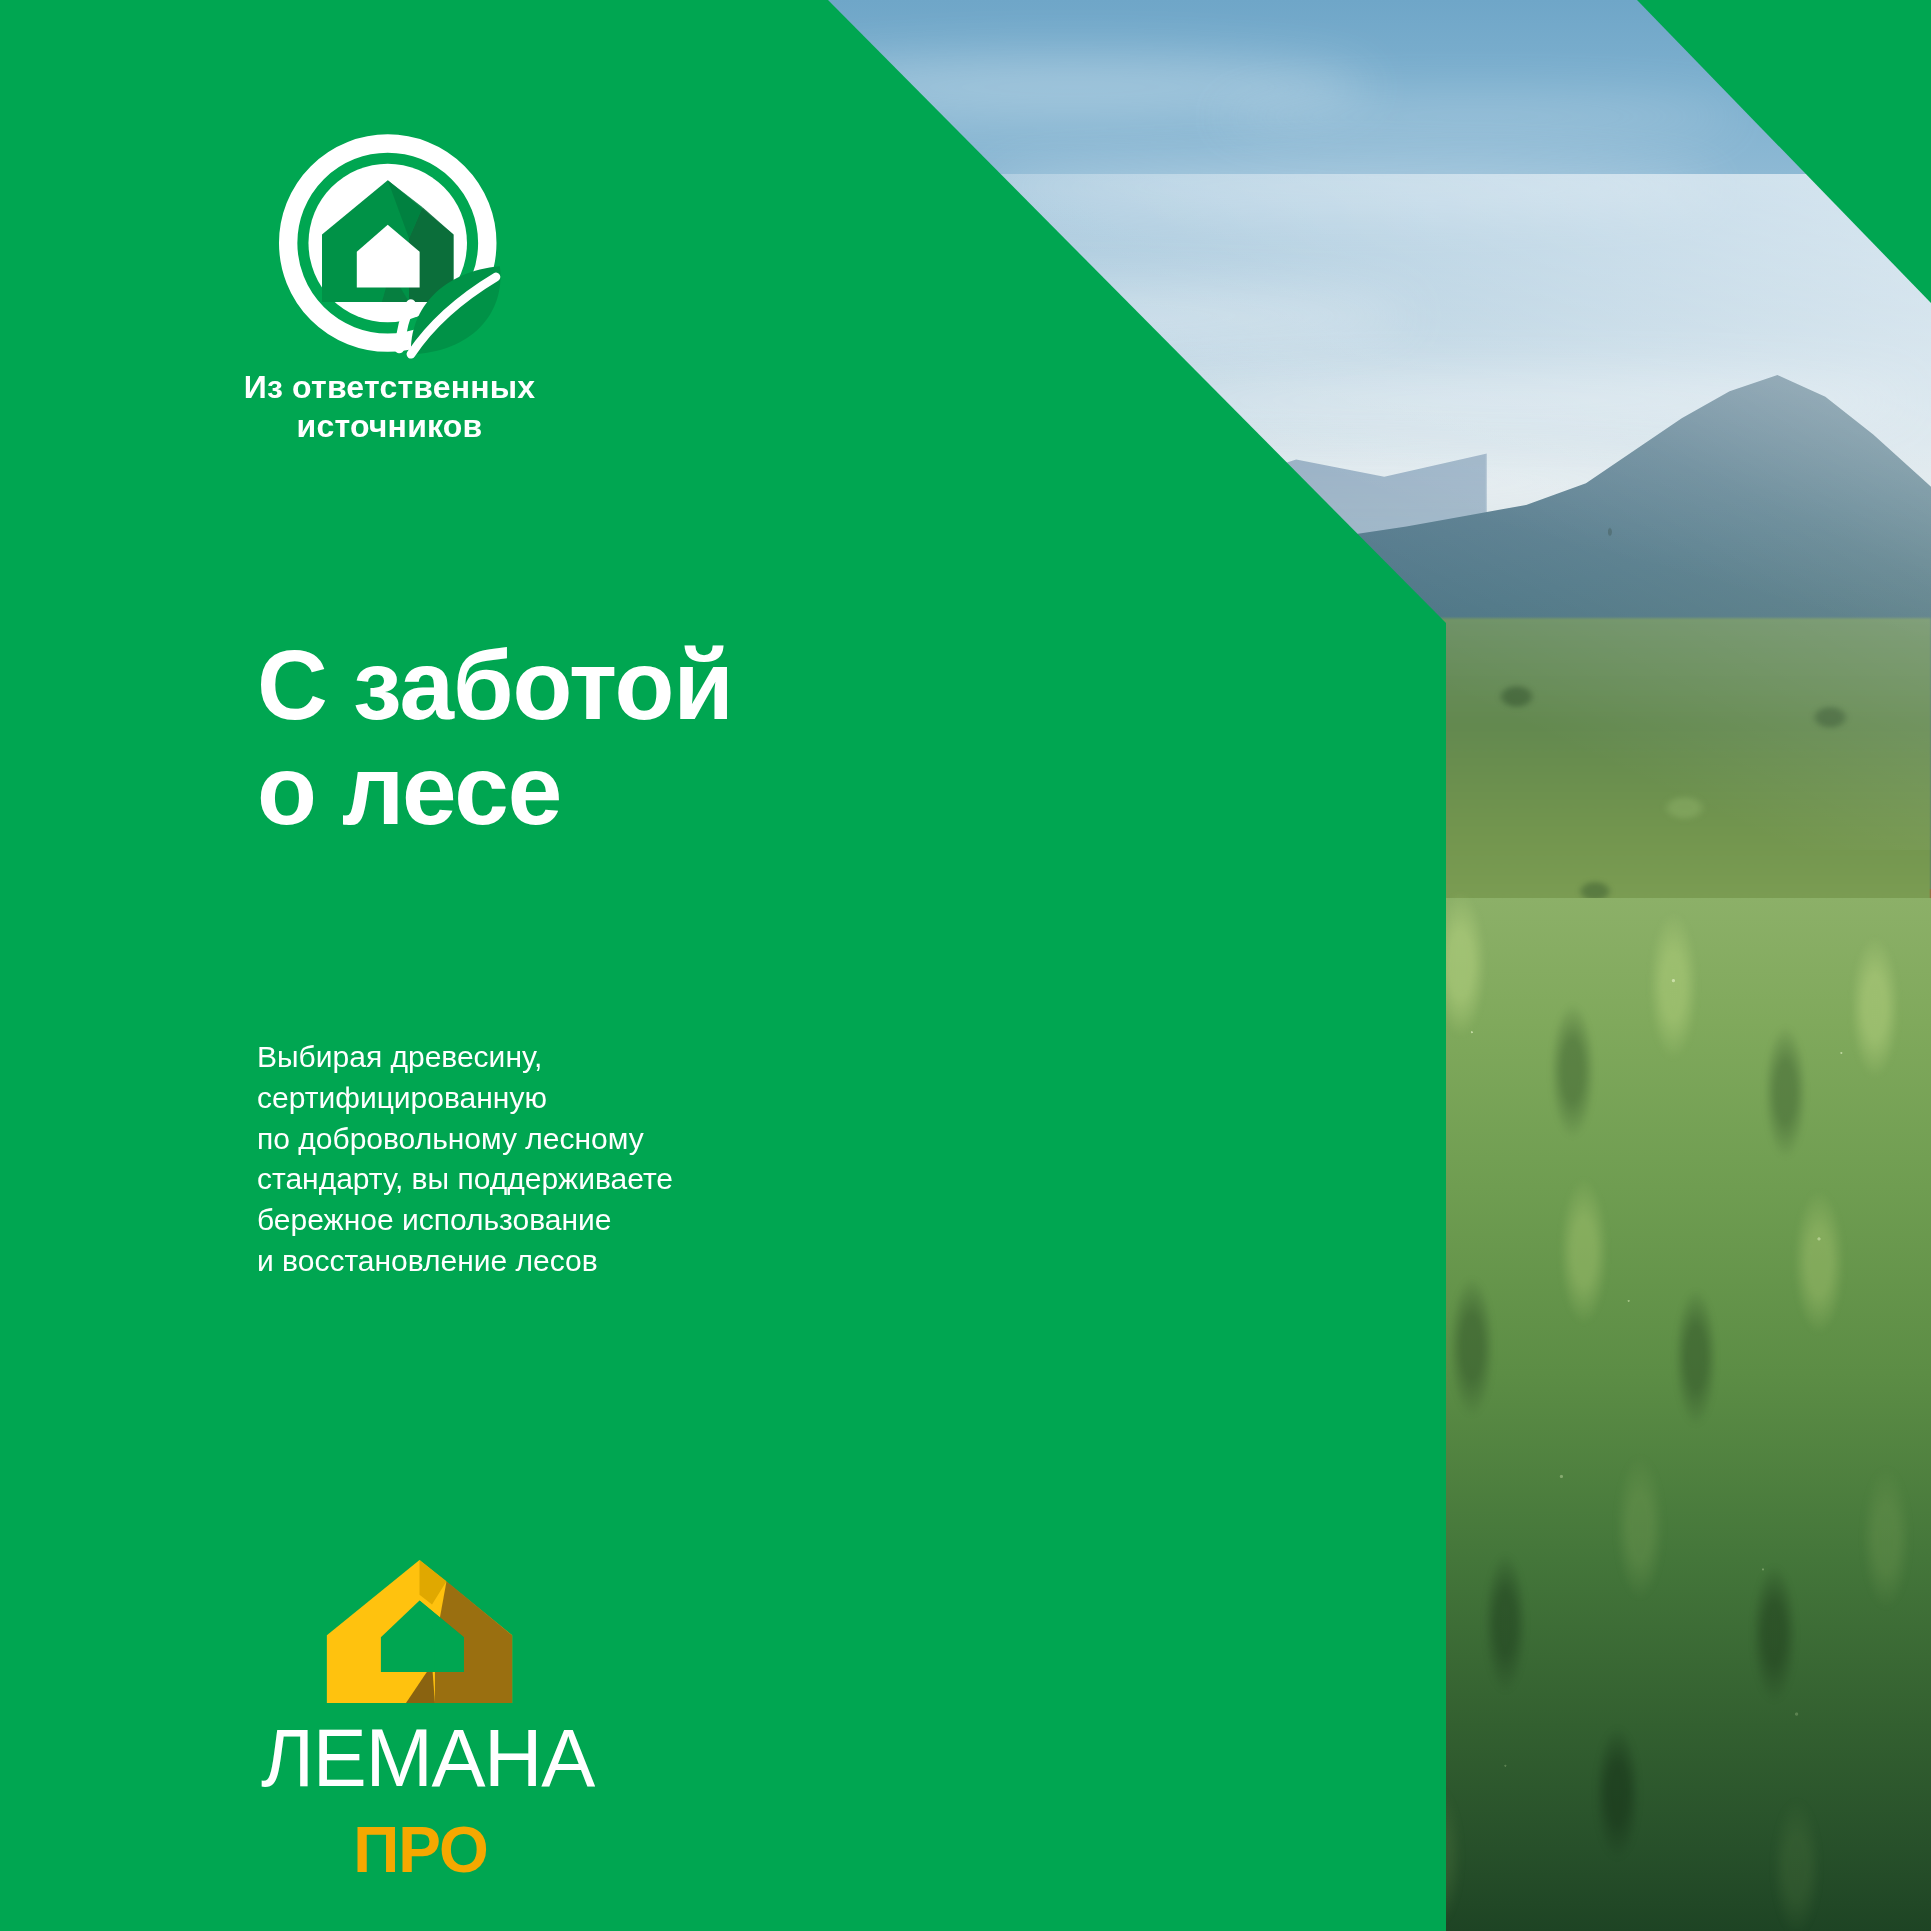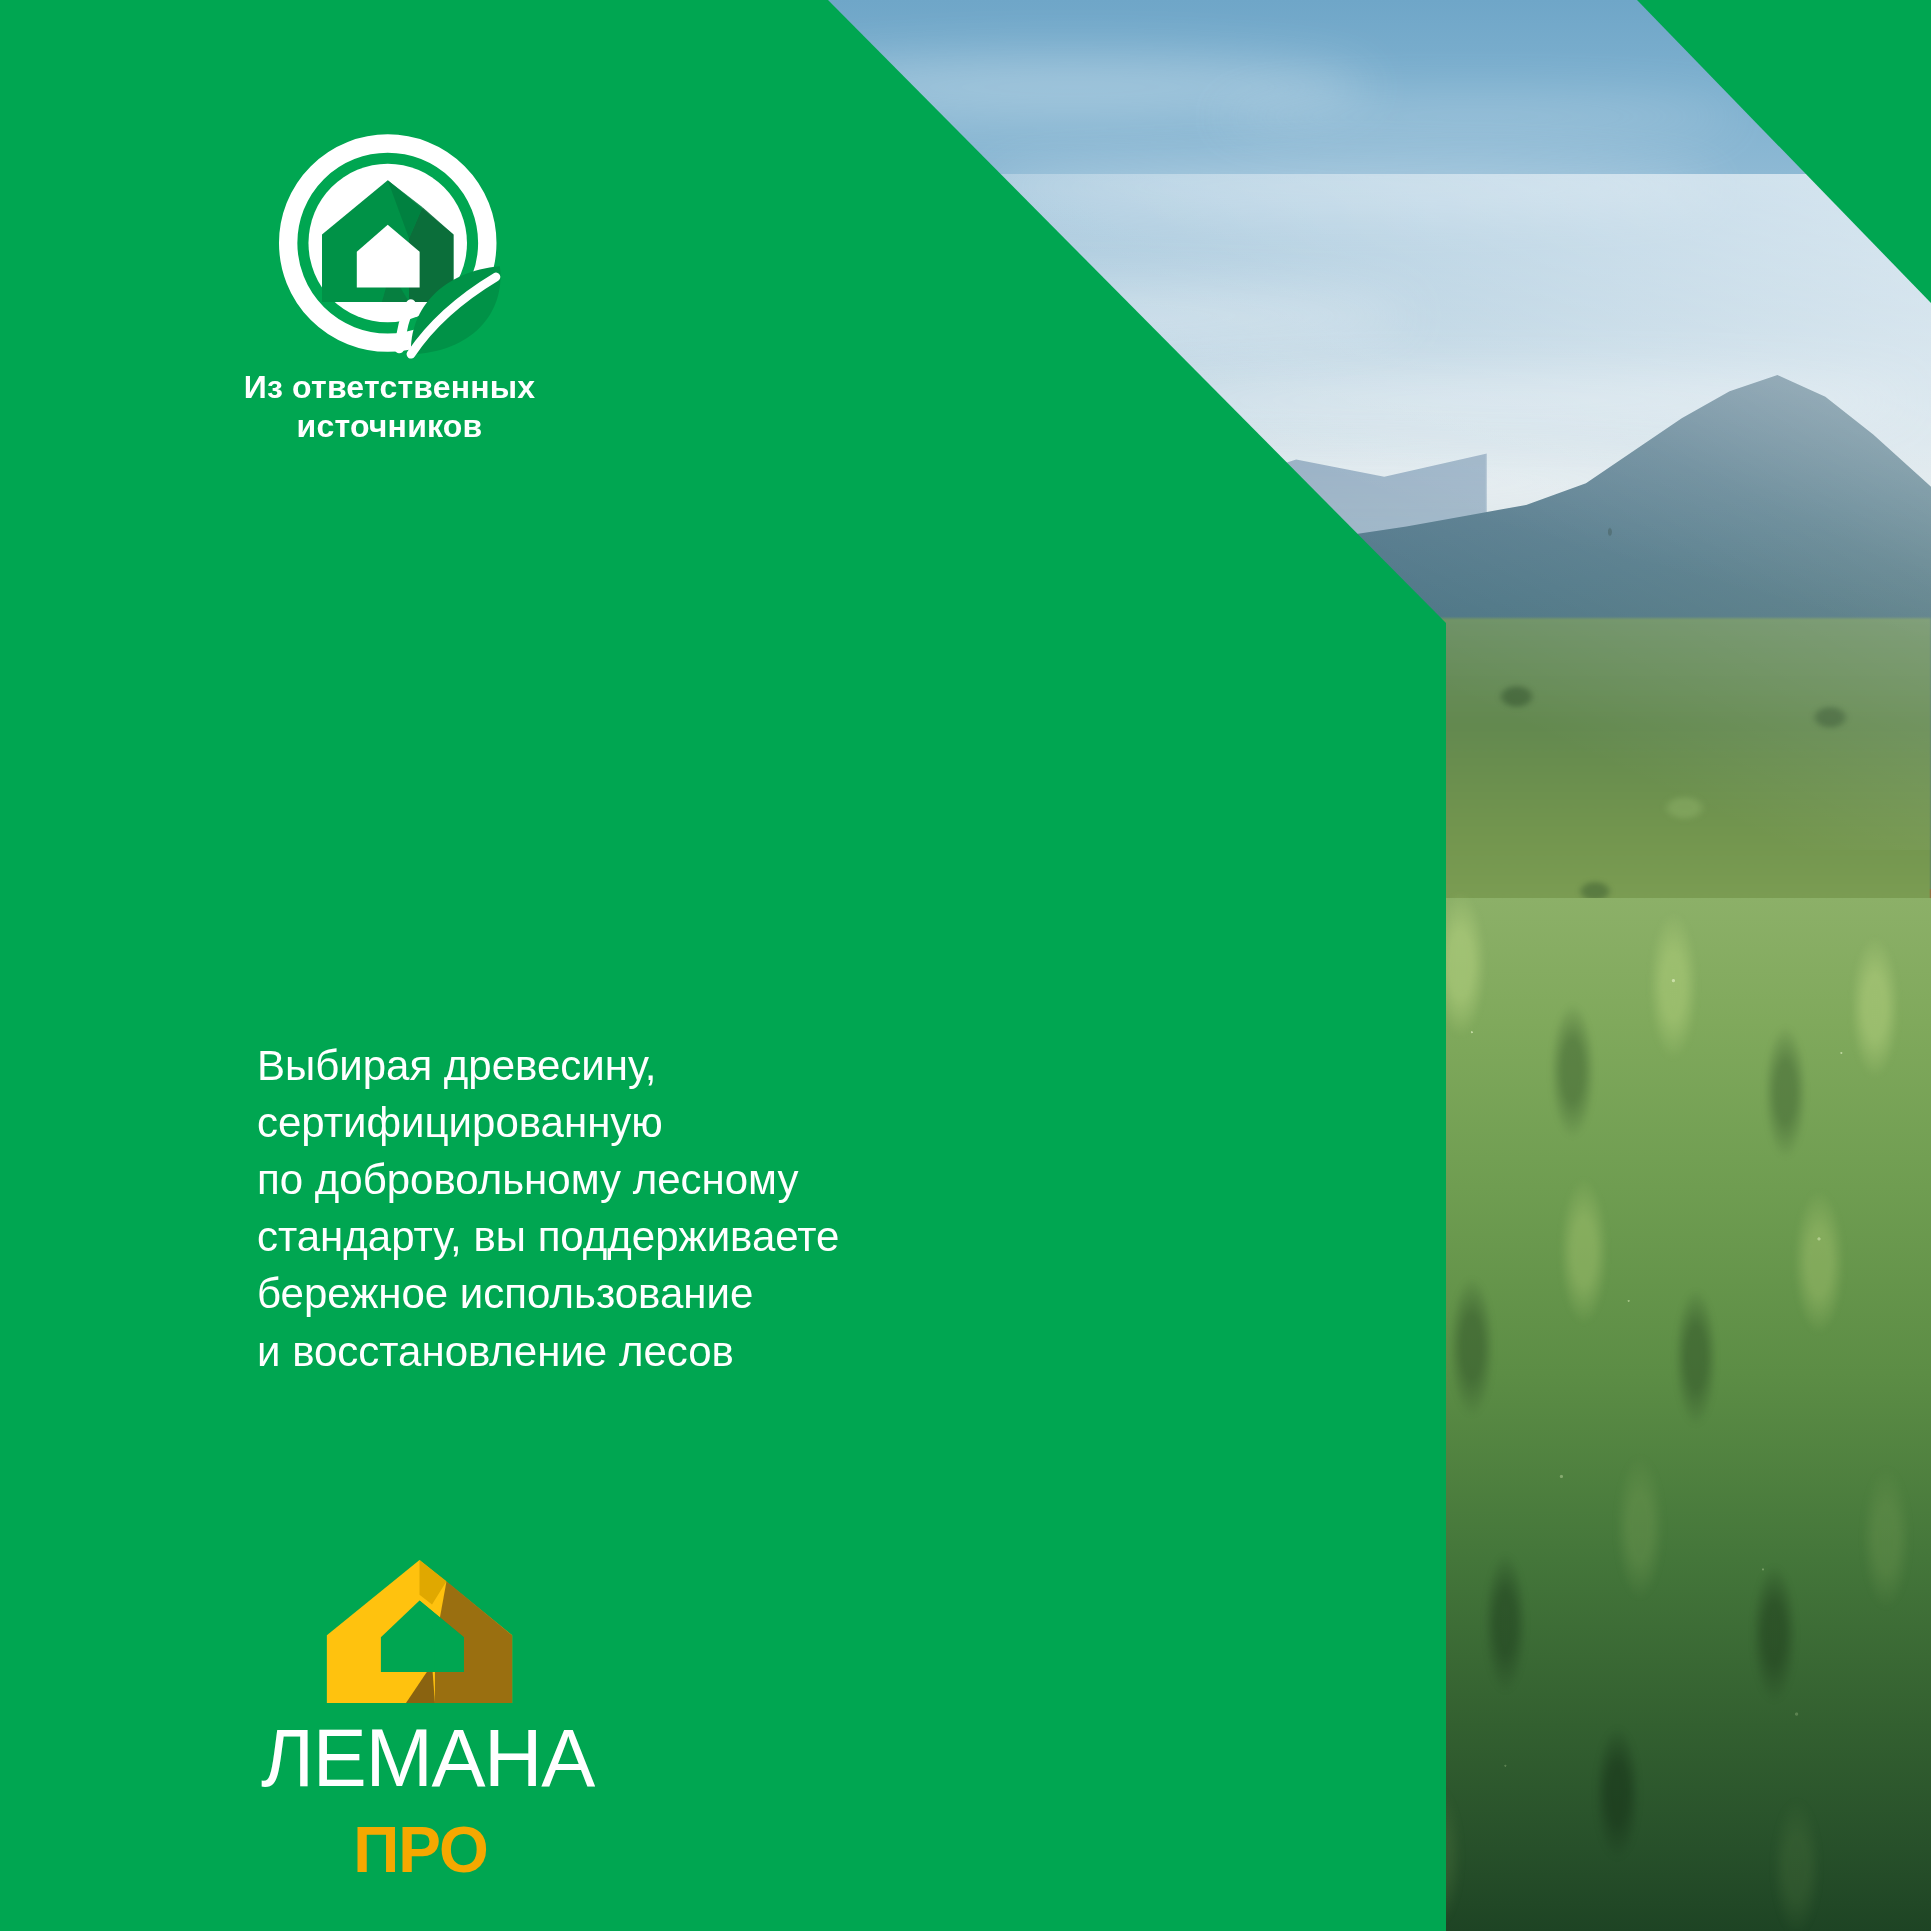--- a/index.html
+++ b/index.html
@@ -220,21 +220,21 @@
     font-weight:bold;
     line-height:1.07;
     letter-spacing:-1px;
     white-space:pre-line;
   }
 
   
   .body-copy{
     position:absolute;left:257px;top:1037px;
     color:#ffffff;
-    font-size:42px;
+    font-size:30px;
     font-weight:normal;
     line-height:1.36;
     letter-spacing:0px;
     white-space:pre-line;
   }
 
   
   .brand{position:absolute;left:261px;top:1556px;width:319px;}
   .brand-house{display:block;width:193px;height:150px;margin-left:62px;}
   .brand-word{
@@ -306,20 +306,22 @@
 
         <path d="M152 232 C150 184 186 146 244 141 C250 190 214 230 152 232 Z" fill="#009247"></path>
         <path d="M152 232 C176 196 210 170 240 152" fill="none" stroke="#ffffff" stroke-width="9" stroke-linecap="round"></path>
 
         <path d="M140 226 C142 206 146 192 152 180" fill="none" stroke="#ffffff" stroke-width="10" stroke-linecap="round"></path>
       </svg>
       <div class="badge-text">Из ответственных
 источников</div>
     </div>
 
+    <div class="headline">С заботой
+о лесе</div>
 
     <div class="body-copy">Выбирая древесину,
 сертифицированную
 по добровольному лесному
 стандарту, вы поддерживаете
 бережное использование
 и восстановление лесов</div>
 
     <div class="brand">
       <svg class="brand-house" viewBox="0 0 200 155">

